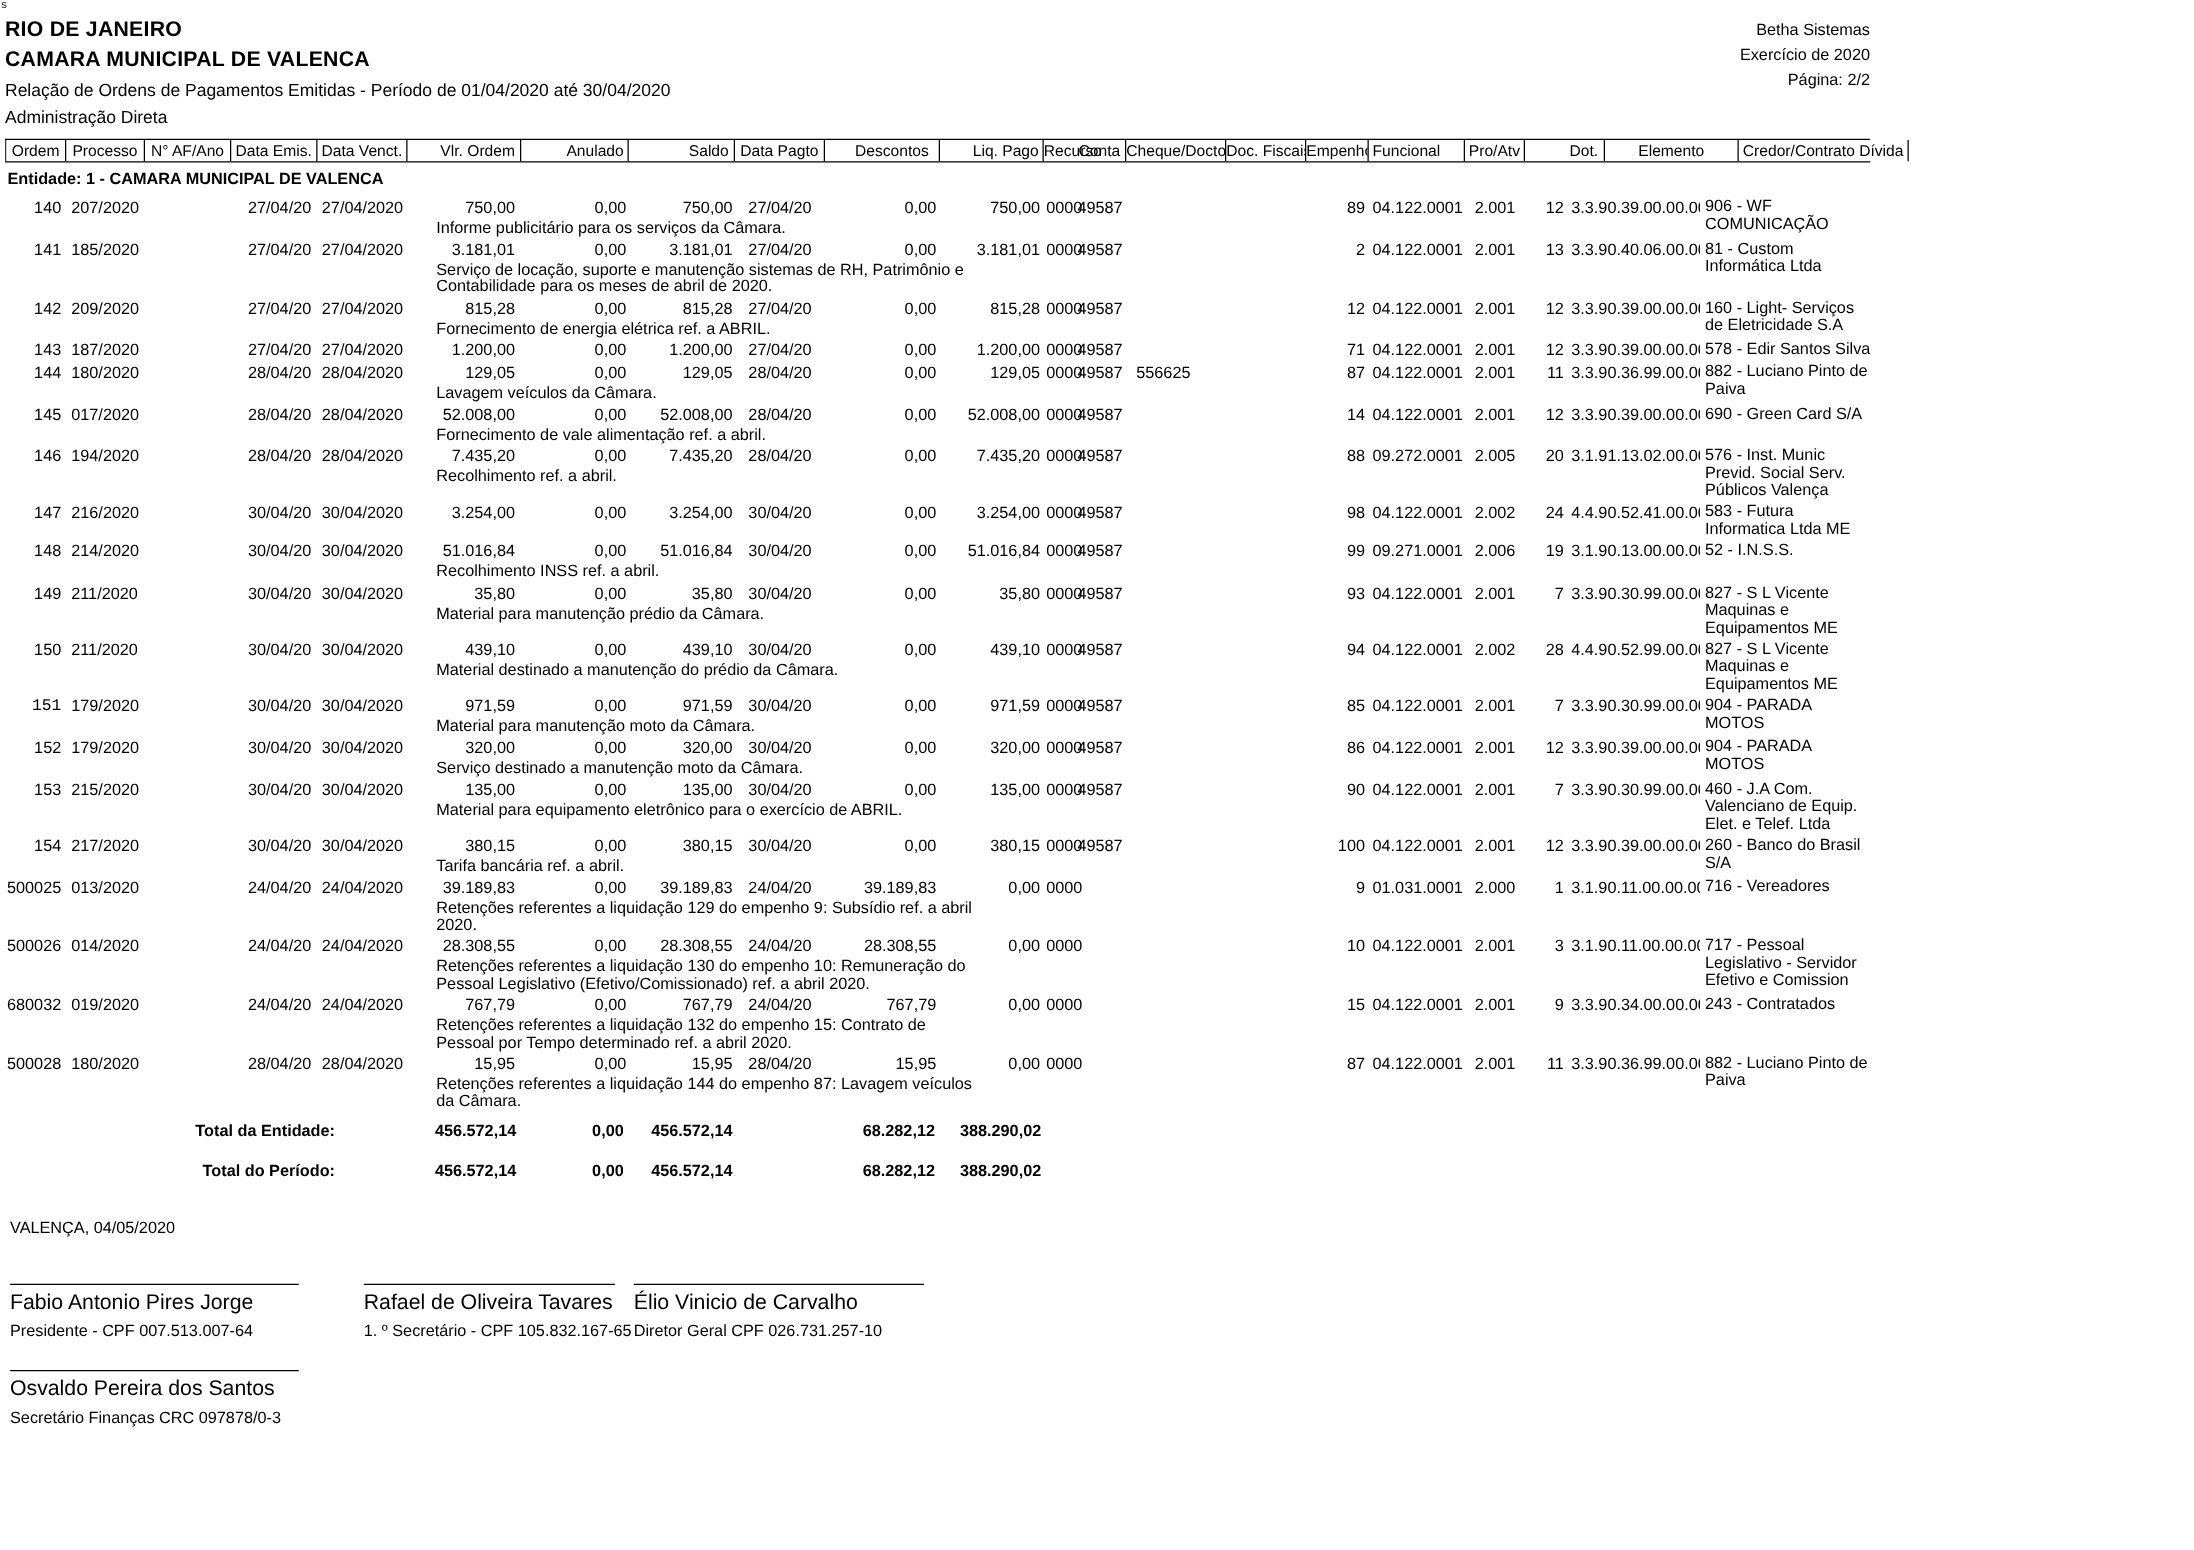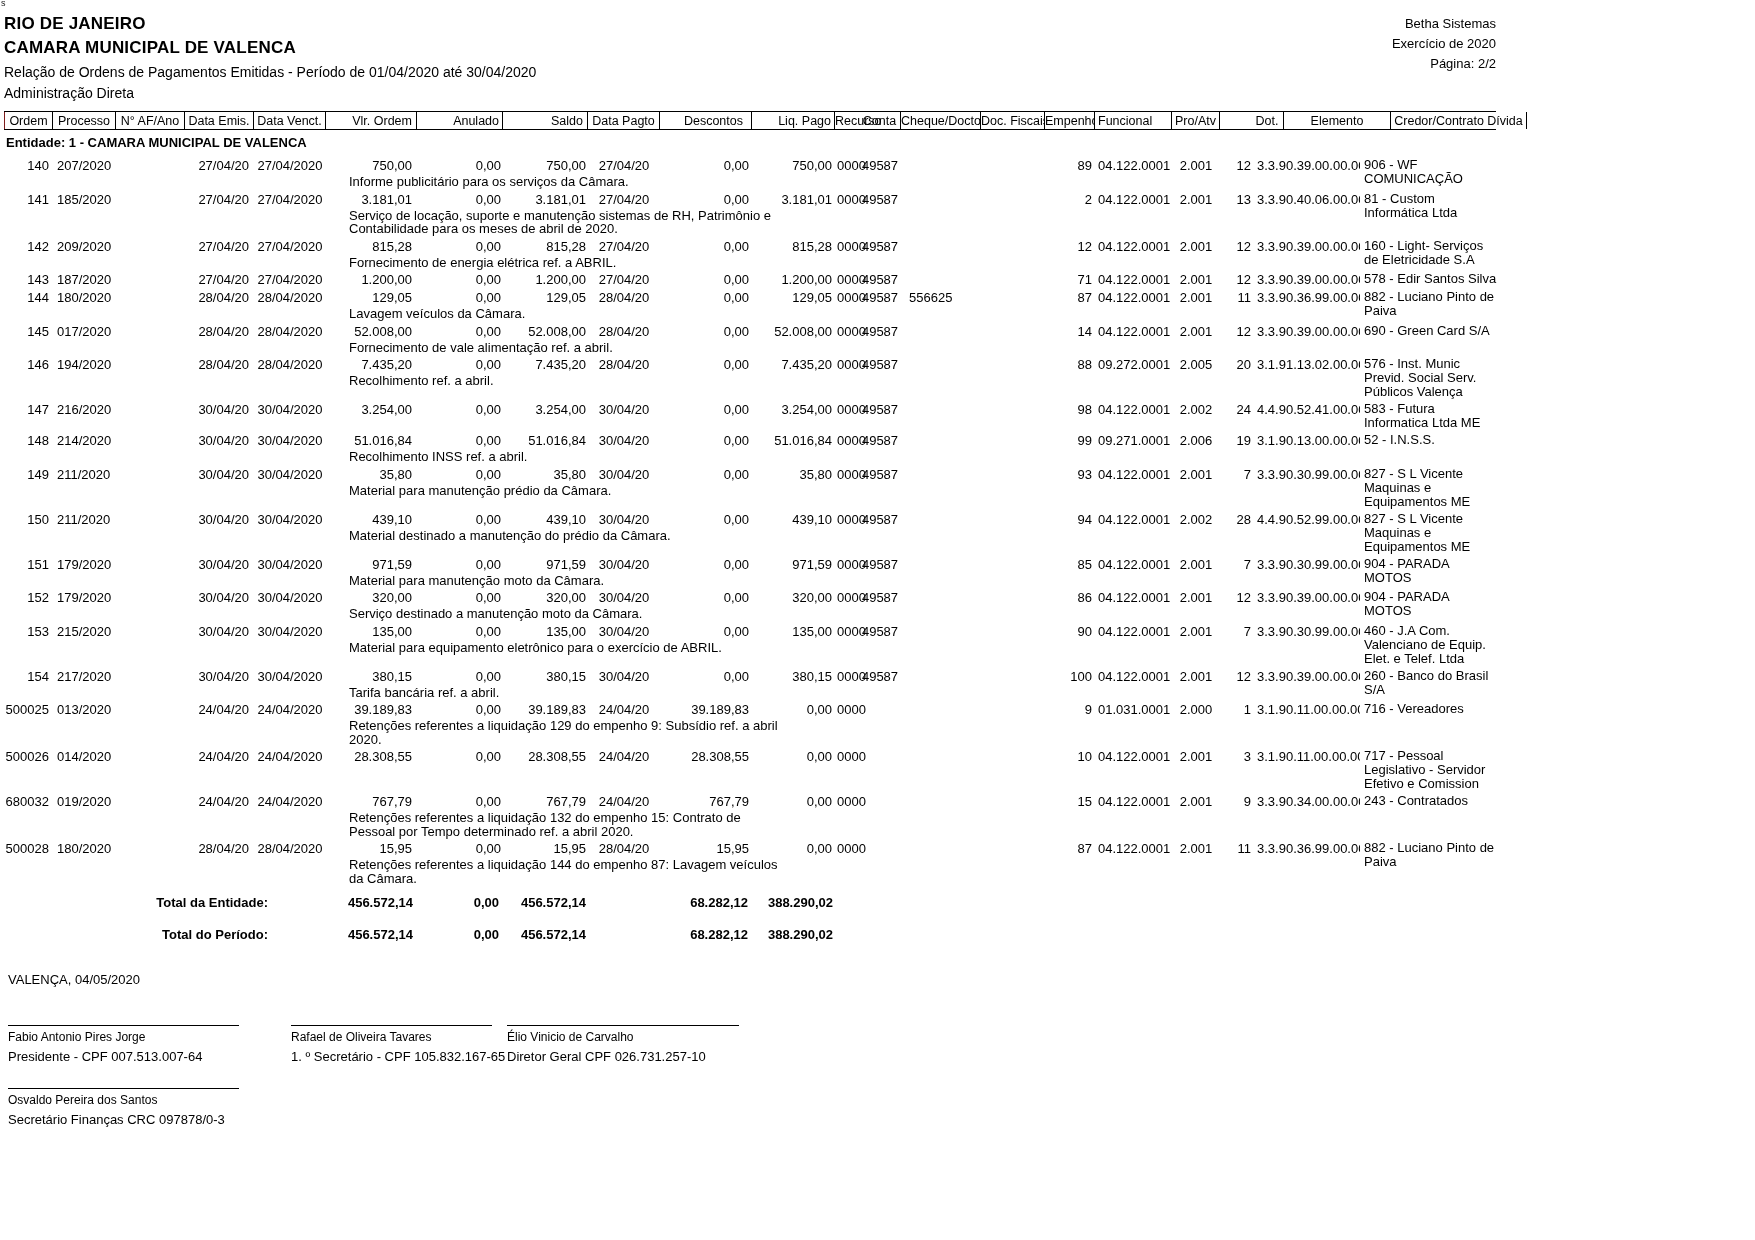--- a/index.html
+++ b/index.html
@@ -42,21 +42,21 @@
   .total-row{display:flex;font-size:13px;font-weight:bold;}
   .total-row .tcell{box-sizing:border-box;flex:none;text-align:right;white-space:nowrap;}
   .total-entity{margin-top:10px;}
   .total-period{margin-top:17px;}
 
   
   .place-date{margin-top:30px;font-size:13px;margin-left:4px;}
   .sig-row{display:flex;margin-top:38px;margin-left:4px;}
   .sig-block{flex:none;}
   .sig-line{border-top:1px solid #000;height:0;}
-  .sig-name{font-size:12px;margin-top:4px;}
+  .sig-name{font-size:17px;margin-top:4px;}
   .sig-title{font-size:13px;margin-top:5px;}
   .sig2{margin-top:24px;margin-left:4px;}
 </style>
 </head>
 <body>
 
 <div class="page">
   <span class="scan-artifact">s</span>
 
   <div class="report-header">
@@ -402,21 +402,21 @@
             <div class="cell" style="width: 33px; text-align: right; padding-right: 2px;">28</div>
             <div class="cell" style="width: 107px; text-align: left; padding-left: 4px;">4.4.90.52.99.00.00.00</div>
           </div>
           <div class="entry-desc">Material destinado a manutenção do prédio da Câmara.</div>
         </div>
         <div class="entry-credor" style="padding-left: 4px;">827 - S L Vicente Maquinas e Equipamentos ME</div>
       </div>
       <div class="entry">
         <div class="entry-left">
           <div class="entry-line">
-            <div class="cell" style="width: 49px; text-align: right; padding-right: 4px;">151</div>
+            <div class="cell" style="width: 49px; text-align: right; padding-right: 4px; font-family: Liberation Mono, monospace;">151</div>
             <div class="cell" style="width: 63px; text-align: left; padding-left: 4px;">179/2020</div>
             <div class="cell" style="width: 69px; text-align: left; padding-left: 2px;"></div>
             <div class="cell" style="width: 69px; text-align: right; padding-right: 5px;">30/04/20</div>
             <div class="cell" style="width: 72px; text-align: center;">30/04/2020</div>
             <div class="cell" style="width: 91px; text-align: right; padding-right: 5px;">971,59</div>
             <div class="cell" style="width: 86px; text-align: right; padding-right: 2px;">0,00</div>
             <div class="cell" style="width: 85px; text-align: right; padding-right: 2px;">971,59</div>
             <div class="cell" style="width: 72px; text-align: center;">30/04/20</div>
             <div class="cell" style="width: 92px; text-align: right; padding-right: 3px;">0,00</div>
             <div class="cell" style="width: 83px; text-align: right; padding-right: 3px;">971,59</div>
@@ -563,20 +563,21 @@
             <div class="cell ovf" style="width: 24px; text-align: left; padding-left: 2px;">0000</div>
             <div class="cell" style="width: 42px; text-align: center;"></div>
             <div class="cell" style="width: 80px; text-align: left; padding-left: 8px;"></div>
             <div class="cell" style="width: 64px; text-align: left; padding-left: 2px;"></div>
             <div class="cell" style="width: 50px; text-align: right; padding-right: 3px;">10</div>
             <div class="cell" style="width: 77px; text-align: left; padding-left: 3px;">04.122.0001</div>
             <div class="cell" style="width: 48px; text-align: center;">2.001</div>
             <div class="cell" style="width: 33px; text-align: right; padding-right: 2px;">3</div>
             <div class="cell" style="width: 107px; text-align: left; padding-left: 4px;">3.1.90.11.00.00.00.00</div>
           </div>
+          <div class="entry-desc">Retenções referentes a liquidação 130 do empenho 10: Remuneração do Pessoal Legislativo (Efetivo/Comissionado) ref. a abril 2020.</div>
         </div>
         <div class="entry-credor" style="padding-left: 4px;">717 - Pessoal Legislativo - Servidor Efetivo e Comission</div>
       </div>
       <div class="entry">
         <div class="entry-left">
           <div class="entry-line">
             <div class="cell" style="width: 49px; text-align: right; padding-right: 4px;">680032</div>
             <div class="cell" style="width: 63px; text-align: left; padding-left: 4px;">019/2020</div>
             <div class="cell" style="width: 69px; text-align: left; padding-left: 2px;"></div>
             <div class="cell" style="width: 69px; text-align: right; padding-right: 5px;">24/04/20</div>

